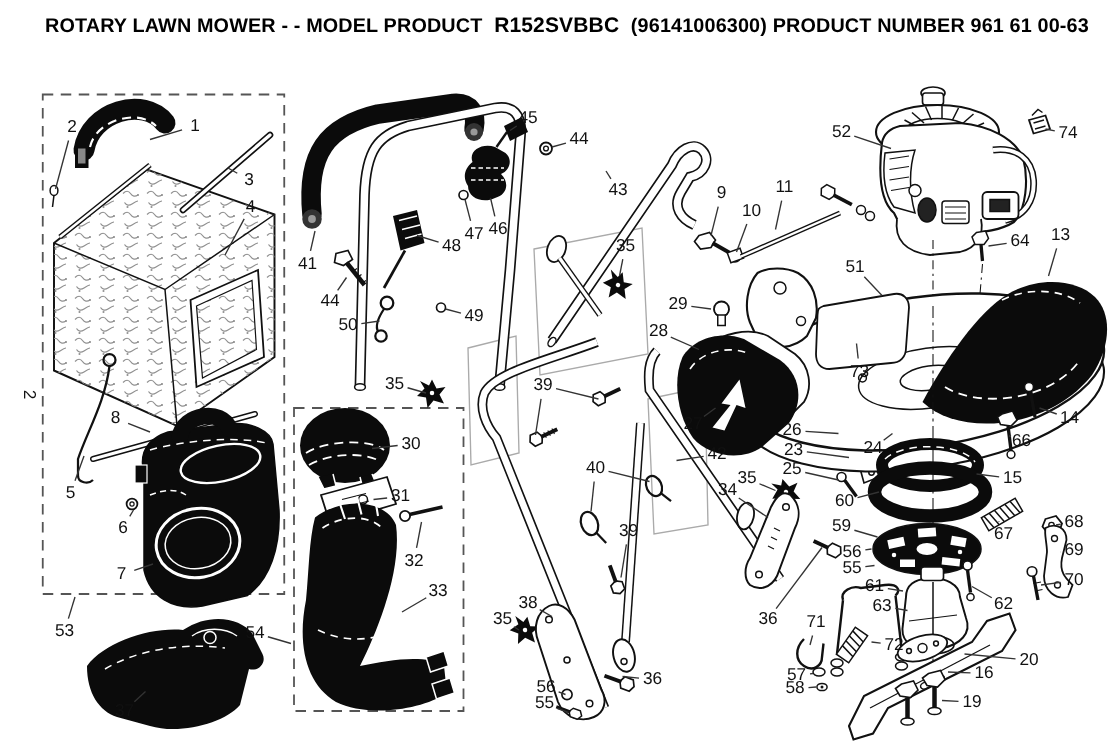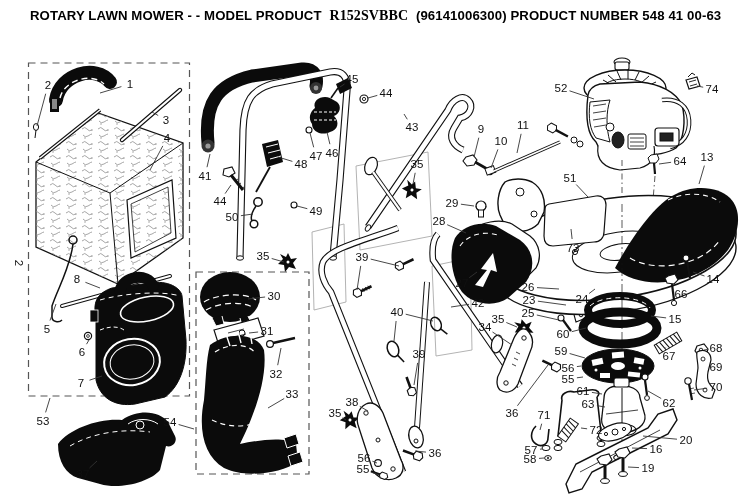--- a/index.html
+++ b/index.html
@@ -1,31 +1,31 @@
 <!DOCTYPE html>
 <html><head>
 <meta charset="utf-8">
 <style>
   html,body{margin:0;padding:0;background:#fff;}
   .page{position:relative;width:742px;height:500px;background:#fff;overflow:hidden;
         font-family:"Liberation Sans",sans-serif;}
   .title{position:absolute;left:30px;top:8px;width:712px;white-space:nowrap;
          color:#000;font-weight:bold;font-size:13.2px;letter-spacing:.1px;}
-  .title .model{font-size:14px;font-weight:bold;padding:0 4px;font-family:Liberation Serif, serif;}
+  .title .model{font-size:14px;font-weight:bold;padding:0 4px;}
   svg text{font-family:"Liberation Sans",sans-serif;}
   .art path,.art line,.art ellipse,.art circle,.art rect,.art polygon{vector-effect:none;}
 </style>
 </head>
 <body>
 
 <div class="page">
   <div class="title">
     <span>ROTARY LAWN MOWER - - MODEL PRODUCT</span>
     <span class="model">R152SVBBC</span>
-    <span>(96141006300) PRODUCT NUMBER 548 41 00-63</span>
+    <span>(96141006300) PRODUCT NUMBER 961 61 00-63</span>
   </div>
 
   <svg class="art" width="742" height="500" viewBox="0 0 742 500">
     <defs>
       <pattern id="speck" width="16" height="14" patternUnits="userSpaceOnUse">
         <path d="M2,3 q3,-3 5,0 t5,1 M3,9 q2,3 5,1 t4,-2" stroke="#8f8f8f" fill="none" stroke-width="0.8"></path>
         <circle cx="12" cy="4" r="0.7" fill="#8f8f8f"></circle>
           <circle cx="5" cy="12" r="0.7" fill="#8f8f8f"></circle>
       </pattern>
     </defs>

